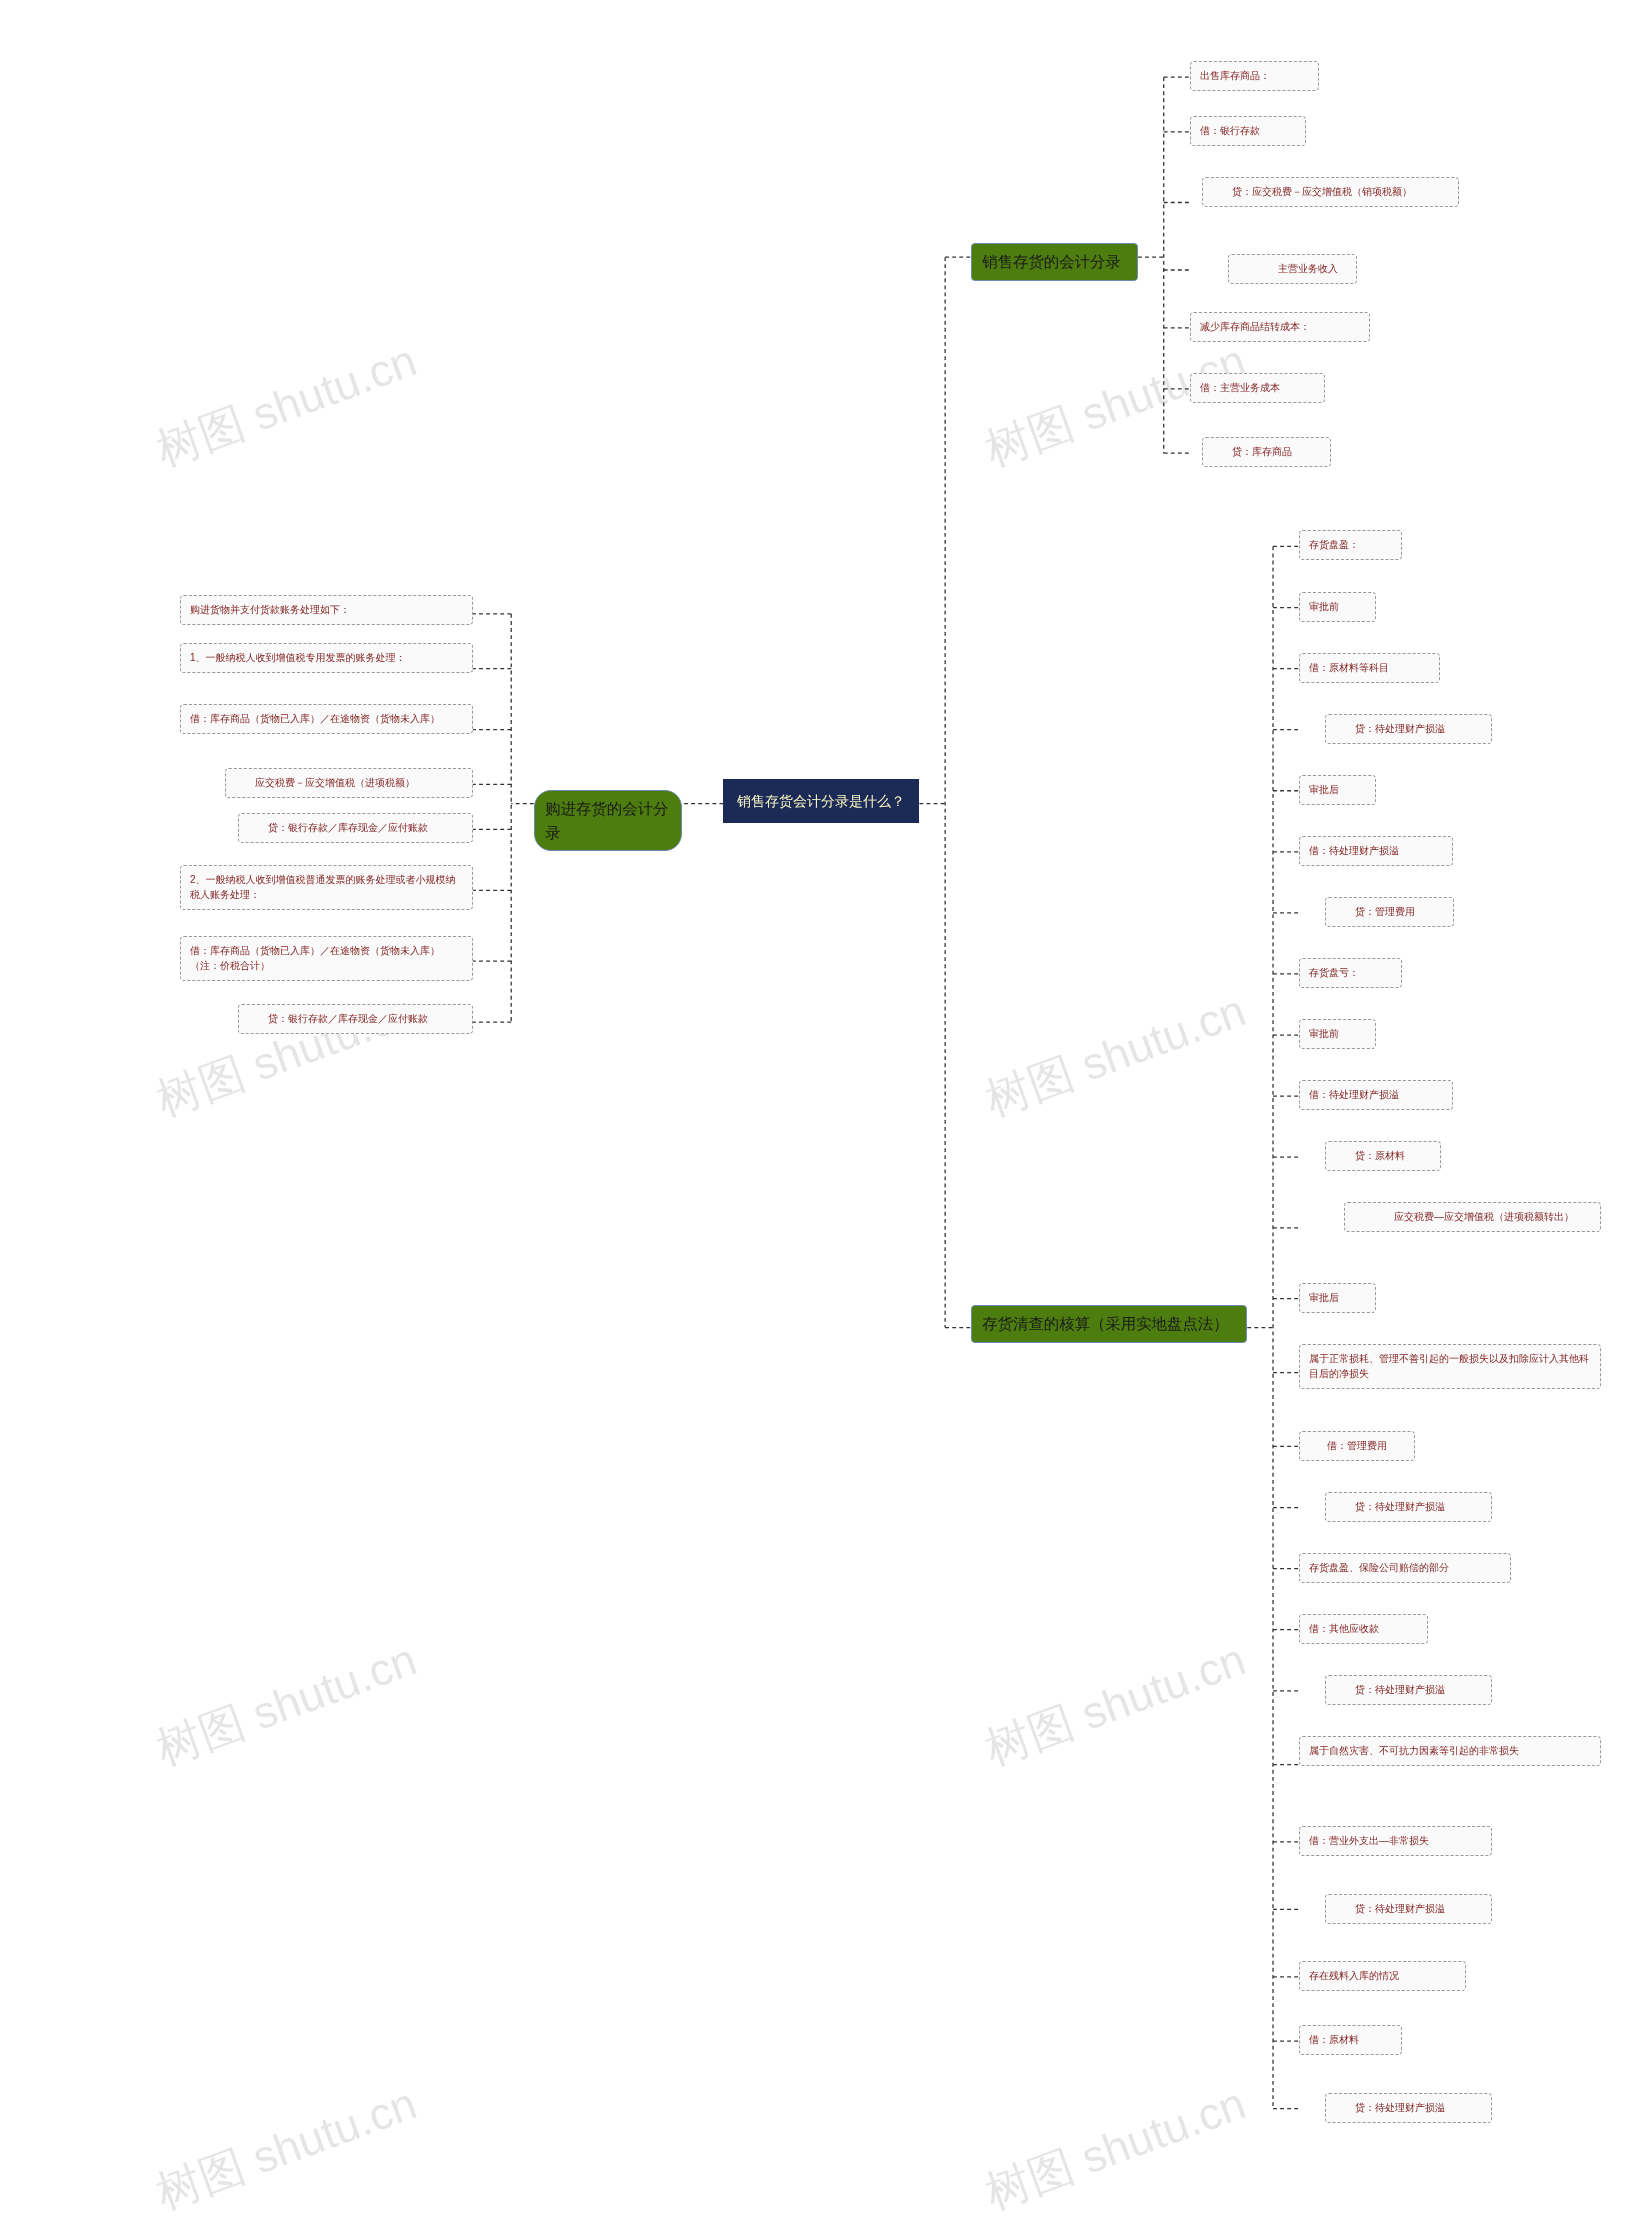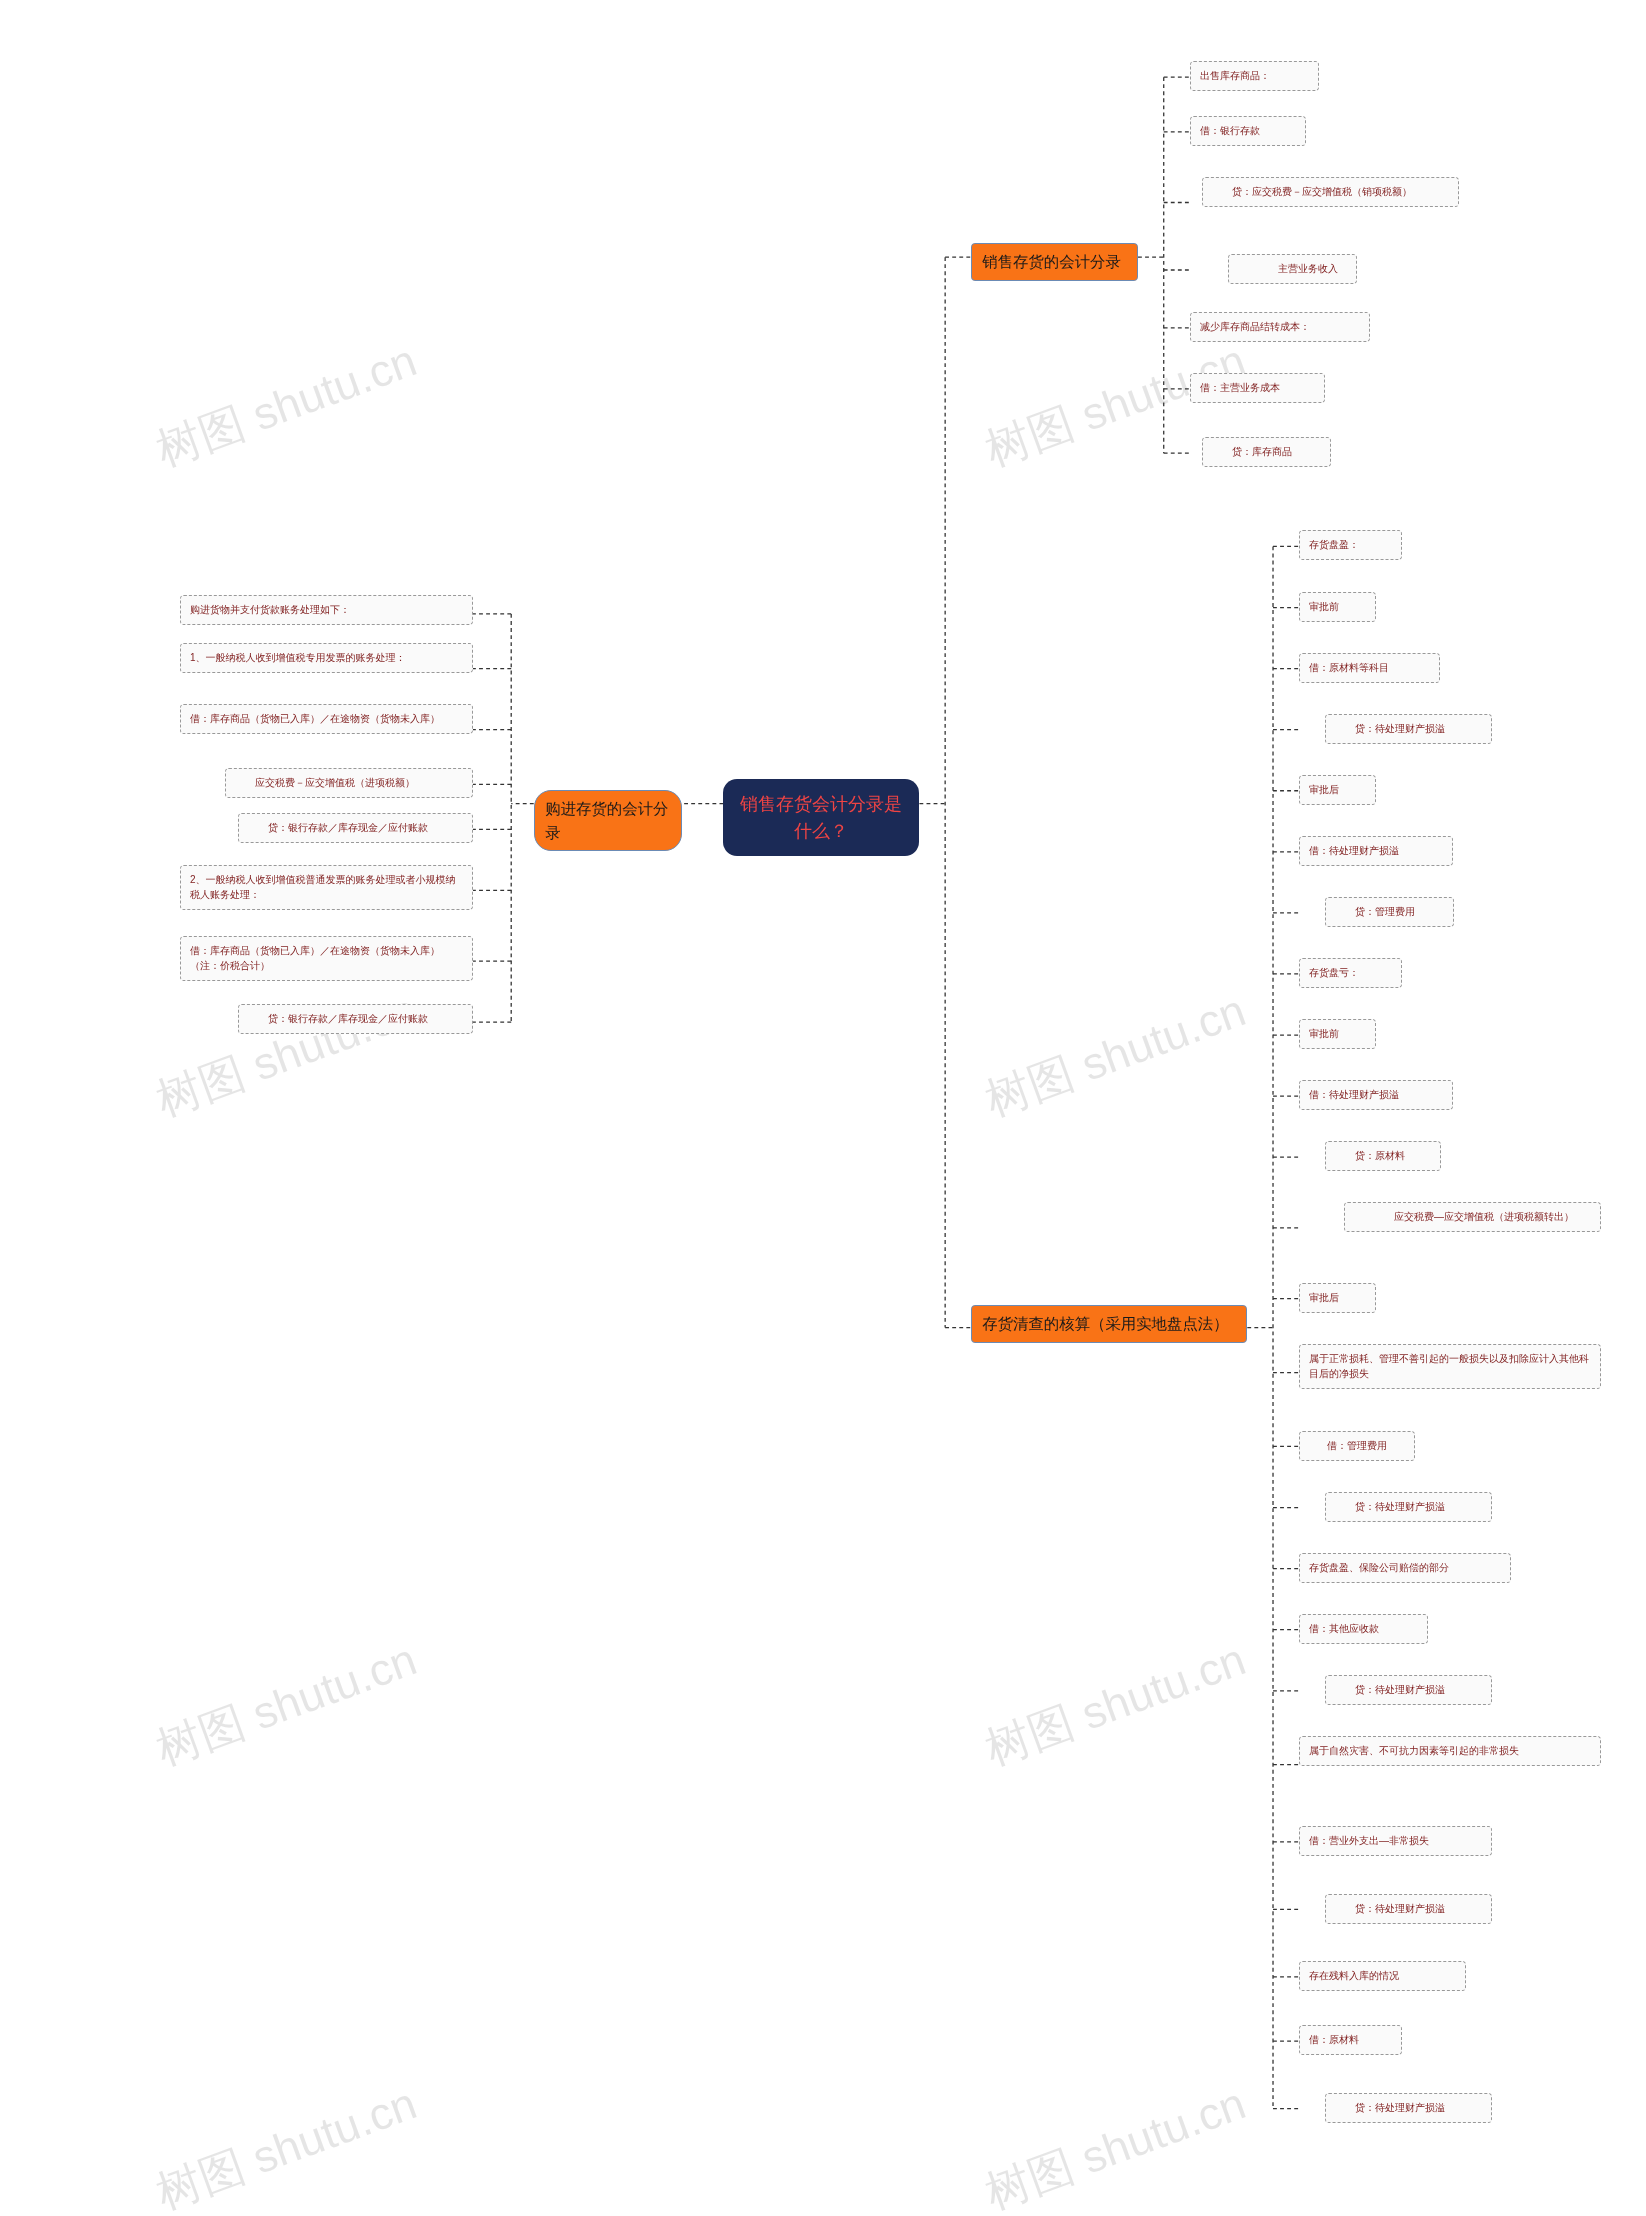--- a/index.html
+++ b/index.html
@@ -12,33 +12,33 @@
     line-height: 1.5;
     color: #7f1d1d;
     padding: 6.4px 9px;
   }
   .dashed {
     border: 1.3px dashed #999;
     border-radius: 3.9px;
     background: #fafafa;
   }
   .branch {
-    background: #f97316;
+    background: #4d7c0f;
     border: 0.6px solid #6b8bb5;
     border-radius: 3.9px;
     color: #1a1a1a;
     padding: 6.4px 10.3px;
     font-size: 15.4px;
   }
   .center {
     background: #1b2a56;
-    color: #ef4444;
-    border-radius: 14px;
+    color: #fef9c3;
+    border-radius: 0;
     text-align: center;
-    font-size: 18px;
+    font-size: 14px;
     padding: 11.6px 14px;
   }
   .wm {
     position: absolute;
     font-family: Arial, sans-serif;
     font-size: 45px;
     color: rgba(0,0,0,0.10);
     transform: rotate(-20deg);
     transform-origin: left top;
     white-space: nowrap;

